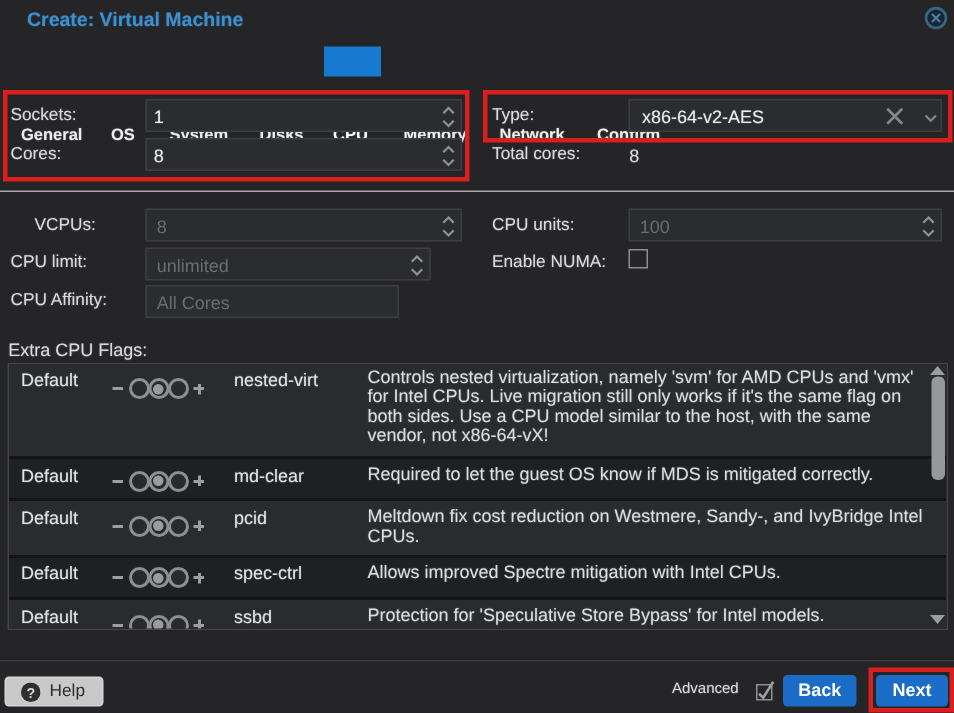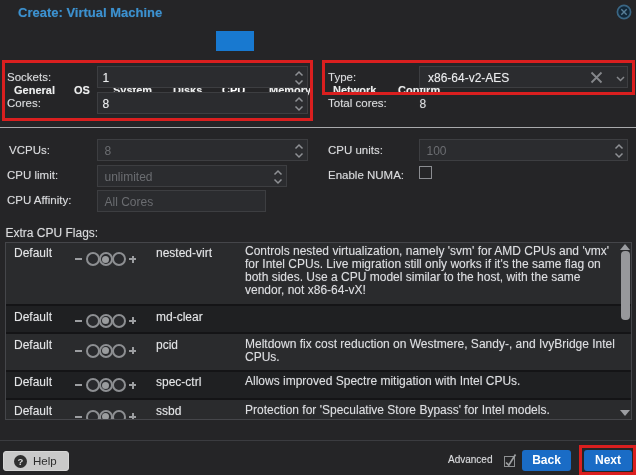--- a/index.html
+++ b/index.html
@@ -75,21 +75,21 @@
       </svg>
   </div>
   <div class="lbl" style="left:328px; top:97px;">Total cores:</div>
   <div class="lbl" style="left:419.5px; top:97px; font-size:12px;">8</div>
 
   <div class="redrect" style="left:1.5px; top:59.5px; width:311px; height:61px;"></div>
   <div class="redrect" style="left:321.5px; top:59.5px; width:313.5px; height:35px;"></div>
 
   <div class="abs" style="left:0; top:127px; width:636px; height:1px; background:#a9aaac;"></div>
 
-  <div class="lbl" style="left:9px; top:144px;">VCPUs:</div>
+  <div class="lbl" style="left:23px; top:144px;">VCPUs:</div>
   <div class="field" style="left:97px; top:139px; width:211px;">
       <div class="fval fdis" style="left:6.5px;">8</div>
       <svg class="spin" width="10" height="16" viewBox="0 0 10 16">
         <path d="M1.5 5.5 L5 2 L8.5 5.5 M1.5 10.5 L5 14 L8.5 10.5" stroke="#8f9195" stroke-width="1.5" fill="none"></path>
       </svg>
     </div>
   <div class="lbl" style="left:328px; top:144px;">CPU units:</div>
   <div class="field" style="left:419px; top:139px; width:209px;">
       <div class="fval fdis" style="left:6.5px;">100</div>
       <svg class="spin" width="10" height="16" viewBox="0 0 10 16">
@@ -139,20 +139,21 @@
       <div class="sl-m"></div>
       <div class="circ" style="left:11.5px;"></div>
       <div class="circ" style="left:24.5px;">
           <div class="dot"></div>
         </div>
       <div class="circ" style="left:37.5px;"></div>
       <div class="sl-ph"></div>
         <div class="sl-pv"></div>
     </div>
     <div class="flagname" style="left:150px; top:67px;">md-clear</div>
+    <div class="desc" style="left:239px; top:67px;">Required to let the guest OS know if MDS is mitigated correctly.</div>
 
     <div class="rowdef" style="left:8px; top:95px;">Default</div>
     <div class="slider" style="left:68px; top:99.5px;">
       <div class="sl-m"></div>
       <div class="circ" style="left:11.5px;"></div>
       <div class="circ" style="left:24.5px;">
           <div class="dot"></div>
         </div>
       <div class="circ" style="left:37.5px;"></div>
       <div class="sl-ph"></div>

